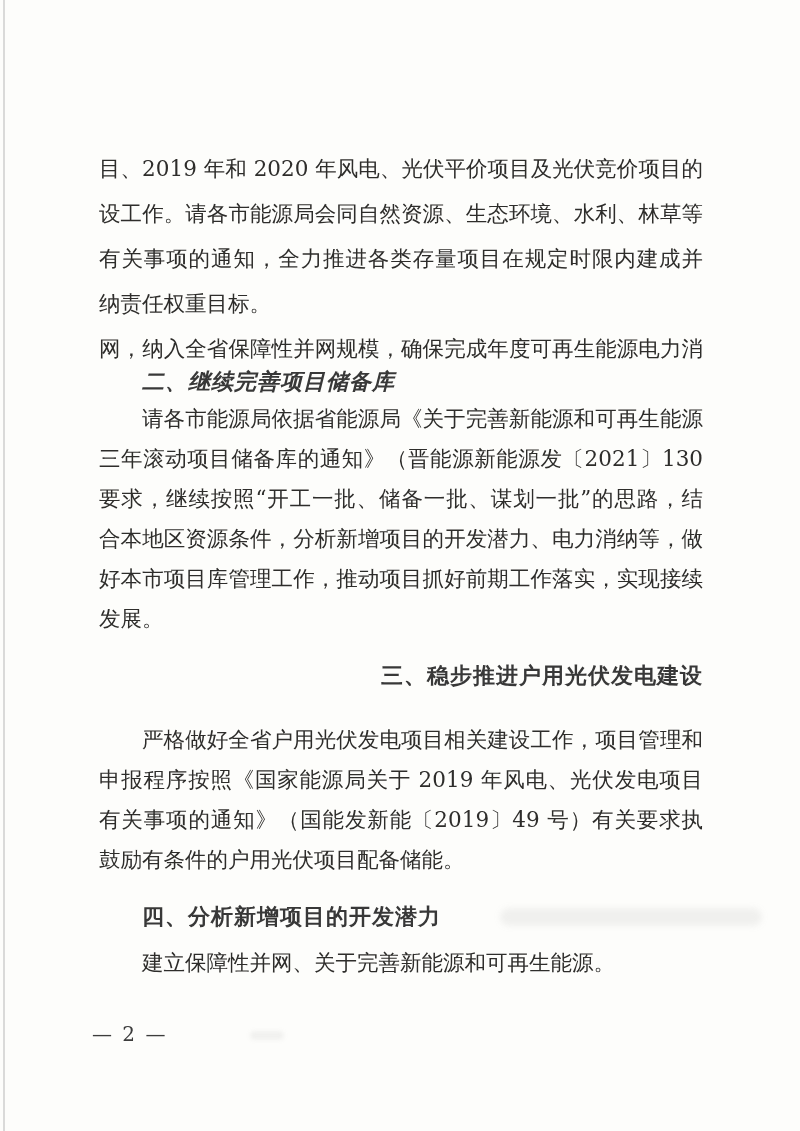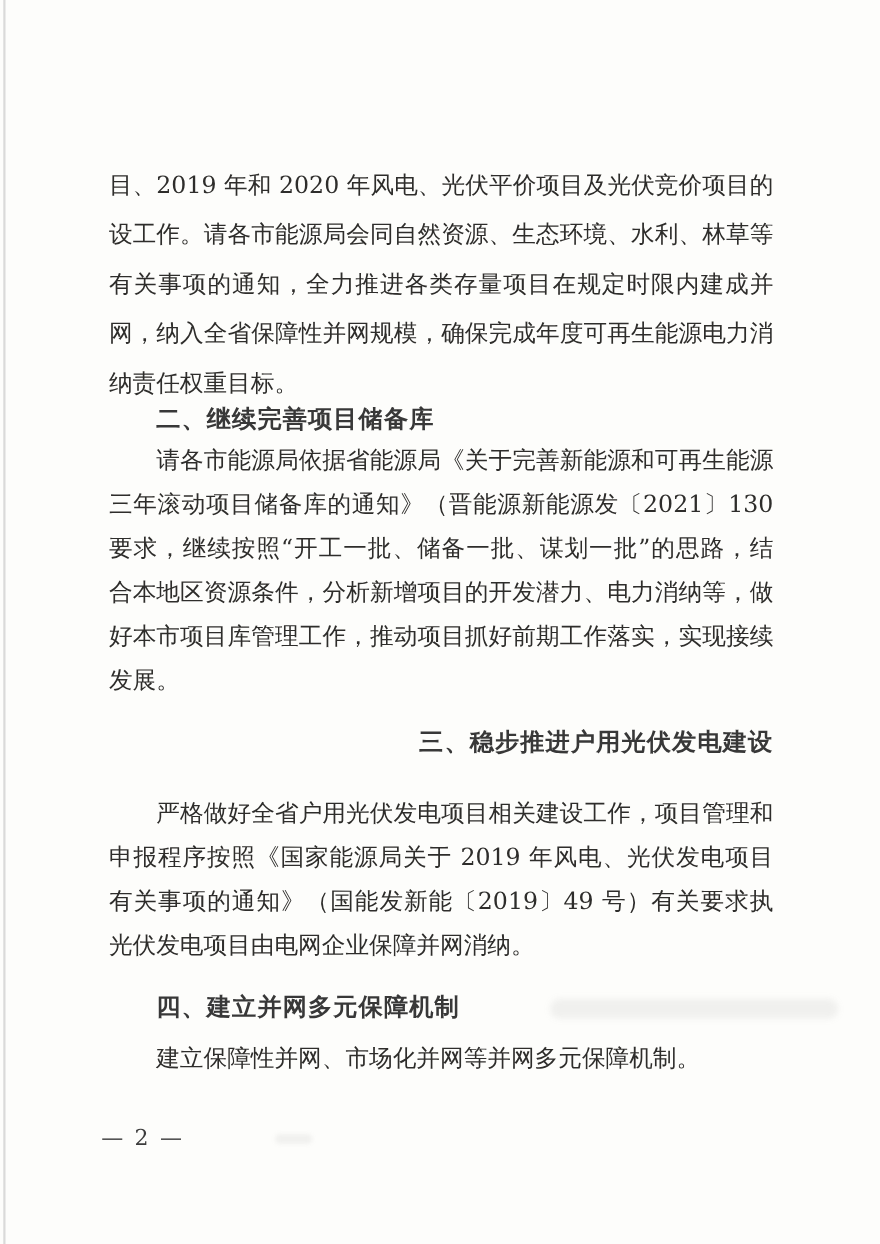--- a/index.html
+++ b/index.html
@@ -47,21 +47,21 @@
     left: 99px;
     width: 604px;
     font-family: "DejaVu Sans", "Liberation Sans", sans-serif;
     font-weight: 700;
     font-size: 22px;
     line-height: 30px;
     color: #383838;
     text-indent: 43px;
     letter-spacing: 1px;
   }
-  #heading-2 { top: 367px; }
+  #heading-2 { top: 367px; font-style: italic; }
   #heading-3 { top: 661px; text-align: right; }
   #heading-4 { top: 902px; }
   #para-1 { top: 146px; }
   #para-2 { top: 399px; }
   #para-3 { top: 696px; margin-top: 24px; }
   #para-4 { top: 943px; }
   .footer {
     position: absolute;
     left: 92px;
     top: 1022px;
@@ -97,48 +97,48 @@
 <body>
 
 <div class="page">
 
   <div class="edge-line"></div>
 
   <div class="block lh45" id="para-1">
     <div class="line">目、2019 年和 2020 年风电、光伏平价项目及光伏竞价项目的建</div>
     <div class="line">设工作。请各市能源局会同自然资源、生态环境、水利、林草等</div>
     <div class="line">有关事项的通知，全力推进各类存量项目在规定时限内建成并</div>
+    <div class="line short">纳责任权重目标。</div>
     <div class="line">网，纳入全省保障性并网规模，确保完成年度可再生能源电力消</div>
-    <div class="line short">纳责任权重目标。</div>
   </div>
 
   <div class="heading" id="heading-2">二、继续完善项目储备库</div>
 
   <div class="block lh40" id="para-2">
     <div class="line ind">请各市能源局依据省能源局《关于完善新能源和可再生能源</div>
     <div class="line">三年滚动项目储备库的通知》（晋能源新能源发〔2021〕130 号）</div>
     <div class="line">要求，继续按照“开工一批、储备一批、谋划一批”的思路，结</div>
     <div class="line">合本地区资源条件，分析新增项目的开发潜力、电力消纳等，做</div>
     <div class="line">好本市项目库管理工作，推动项目抓好前期工作落实，实现接续</div>
     <div class="line short">发展。</div>
   </div>
 
   <div class="heading" id="heading-3">三、稳步推进户用光伏发电建设</div>
 
   <div class="block lh40" id="para-3">
     <div class="line ind">严格做好全省户用光伏发电项目相关建设工作，项目管理和</div>
     <div class="line">申报程序按照《国家能源局关于 2019 年风电、光伏发电项目建设</div>
     <div class="line">有关事项的通知》（国能发新能〔2019〕49 号）有关要求执行。</div>
-    <div class="line short">光伏发电项目由电网企业保障并网消纳。</div>
+    <div class="line short">鼓励有条件的户用光伏项目配备储能。</div>
   </div>
 
-  <div class="heading" id="heading-4">四、建立并网多元保障机制</div>
+  <div class="heading" id="heading-4">四、分析新增项目的开发潜力</div>
 
   <div class="block lh40" id="para-4">
-    <div class="line ind short">建立保障性并网、市场化并网等并网多元保障机制。</div>
+    <div class="line ind short">建立保障性并网、关于完善新能源和可再生能源。</div>
   </div>
 
   <div class="ghost-1"></div>
   <div class="ghost-2"></div>
 
   <div class="footer">— 2 —</div>
 
 </div>
 
 </body></html>

